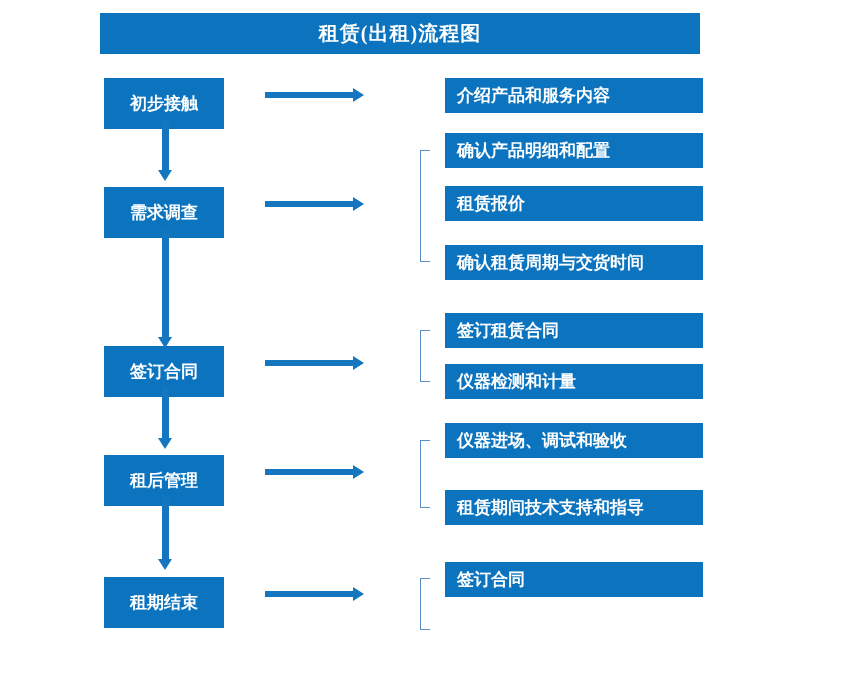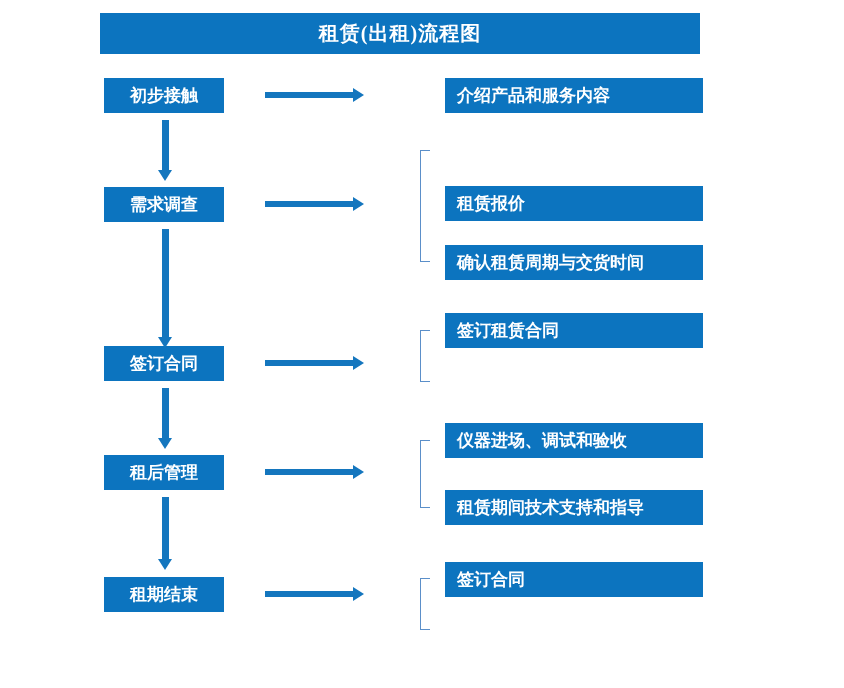--- a/index.html
+++ b/index.html
@@ -38,21 +38,21 @@
     background: #0c74bf;
     color: #ffffff;
     font-weight: bold;
     display: flex;
     align-items: center;
     box-sizing: border-box;
   }
   .left-box {
     left: 104px;
     width: 120px;
-    height: 35px;
+    height: 51px;
     font-size: 17px;
     justify-content: center;
   }
   .right-box {
     left: 445px;
     width: 258px;
     height: 35px;
     font-size: 17px;
     justify-content: flex-start;
     padding-left: 12px;
@@ -166,20 +166,22 @@
       <div class="shaft"></div>
       <div class="head"></div>
     </div>
 
   <div class="bracket" style="top:150px; height:112px"></div>
   <div class="bracket" style="top:330px; height:52px"></div>
   <div class="bracket" style="top:440px; height:68px"></div>
   <div class="bracket" style="top:578px; height:52px"></div>
 
   <div class="node-box right-box" style="top:78px">介绍产品和服务内容</div>
+  <div class="node-box right-box" style="top:133px">确认产品明细和配置</div>
   <div class="node-box right-box" style="top:186px">租赁报价</div>
   <div class="node-box right-box" style="top:245px">确认租赁周期与交货时间</div>
   <div class="node-box right-box" style="top:313px">签订租赁合同</div>
+  <div class="node-box right-box" style="top:364px">仪器检测和计量</div>
   <div class="node-box right-box" style="top:423px">仪器进场、调试和验收</div>
   <div class="node-box right-box" style="top:490px">租赁期间技术支持和指导</div>
   <div class="node-box right-box" style="top:562px">签订合同</div>
 
 </div>
 
 </body></html>

